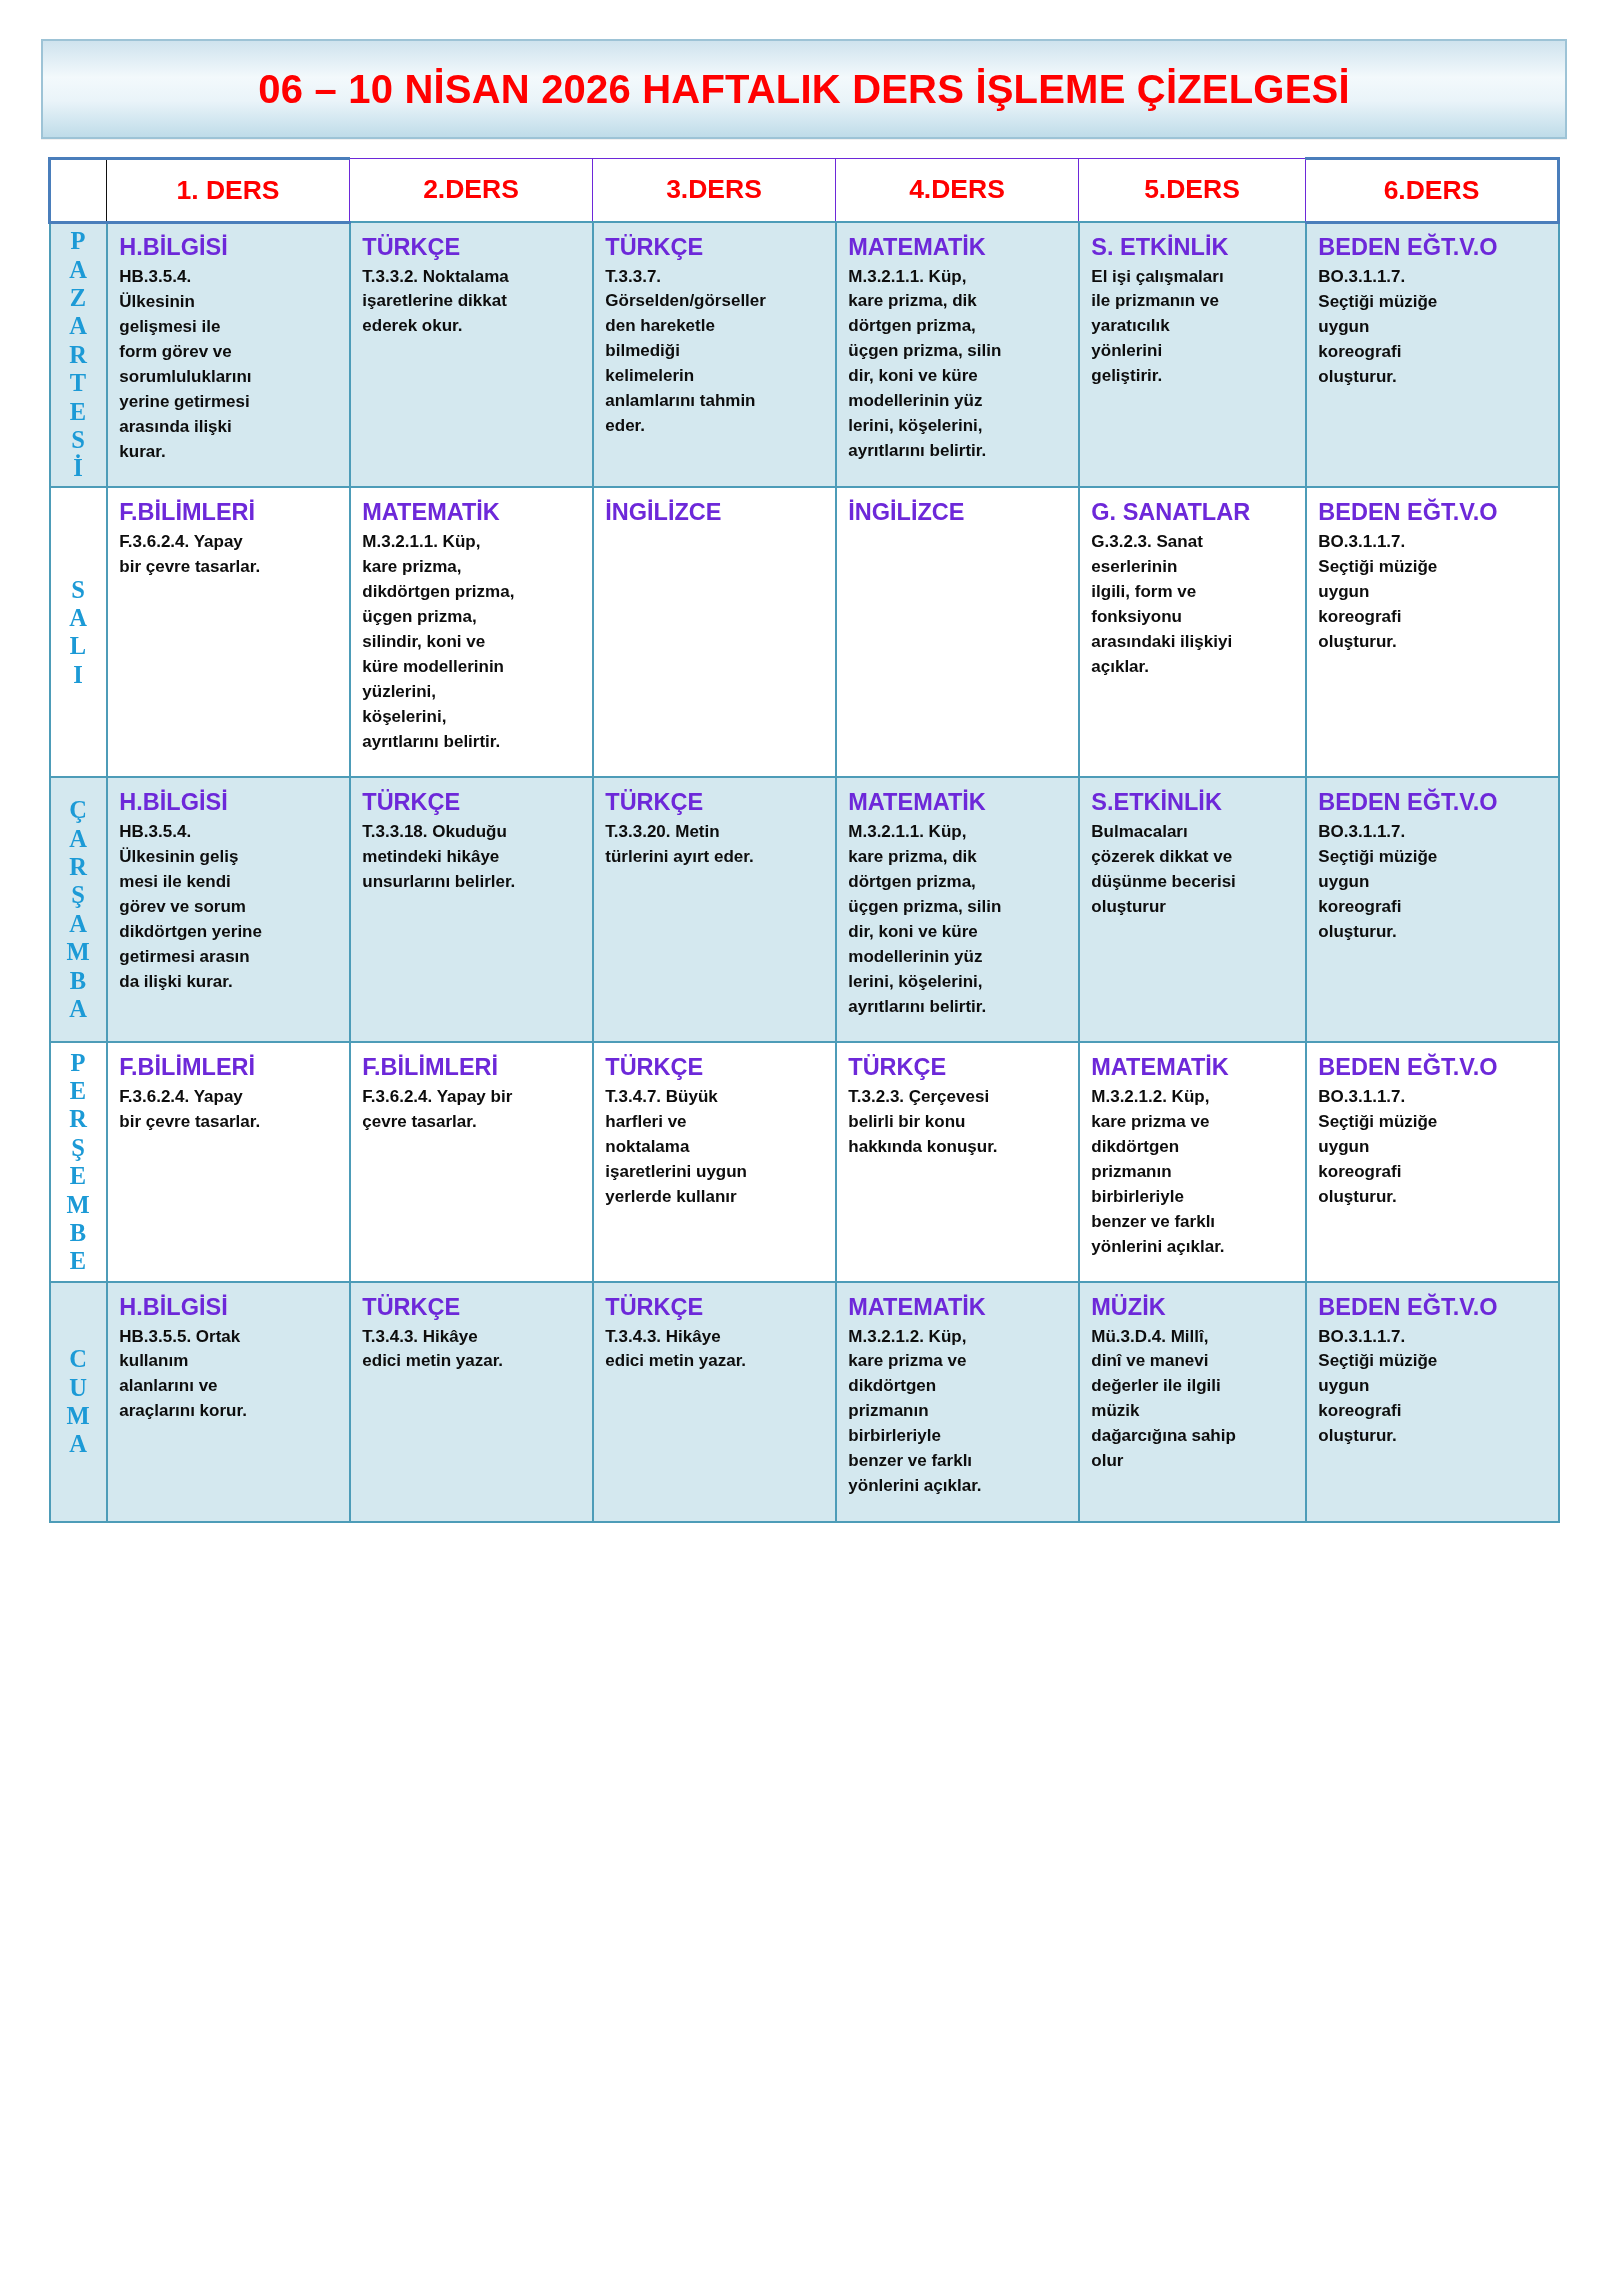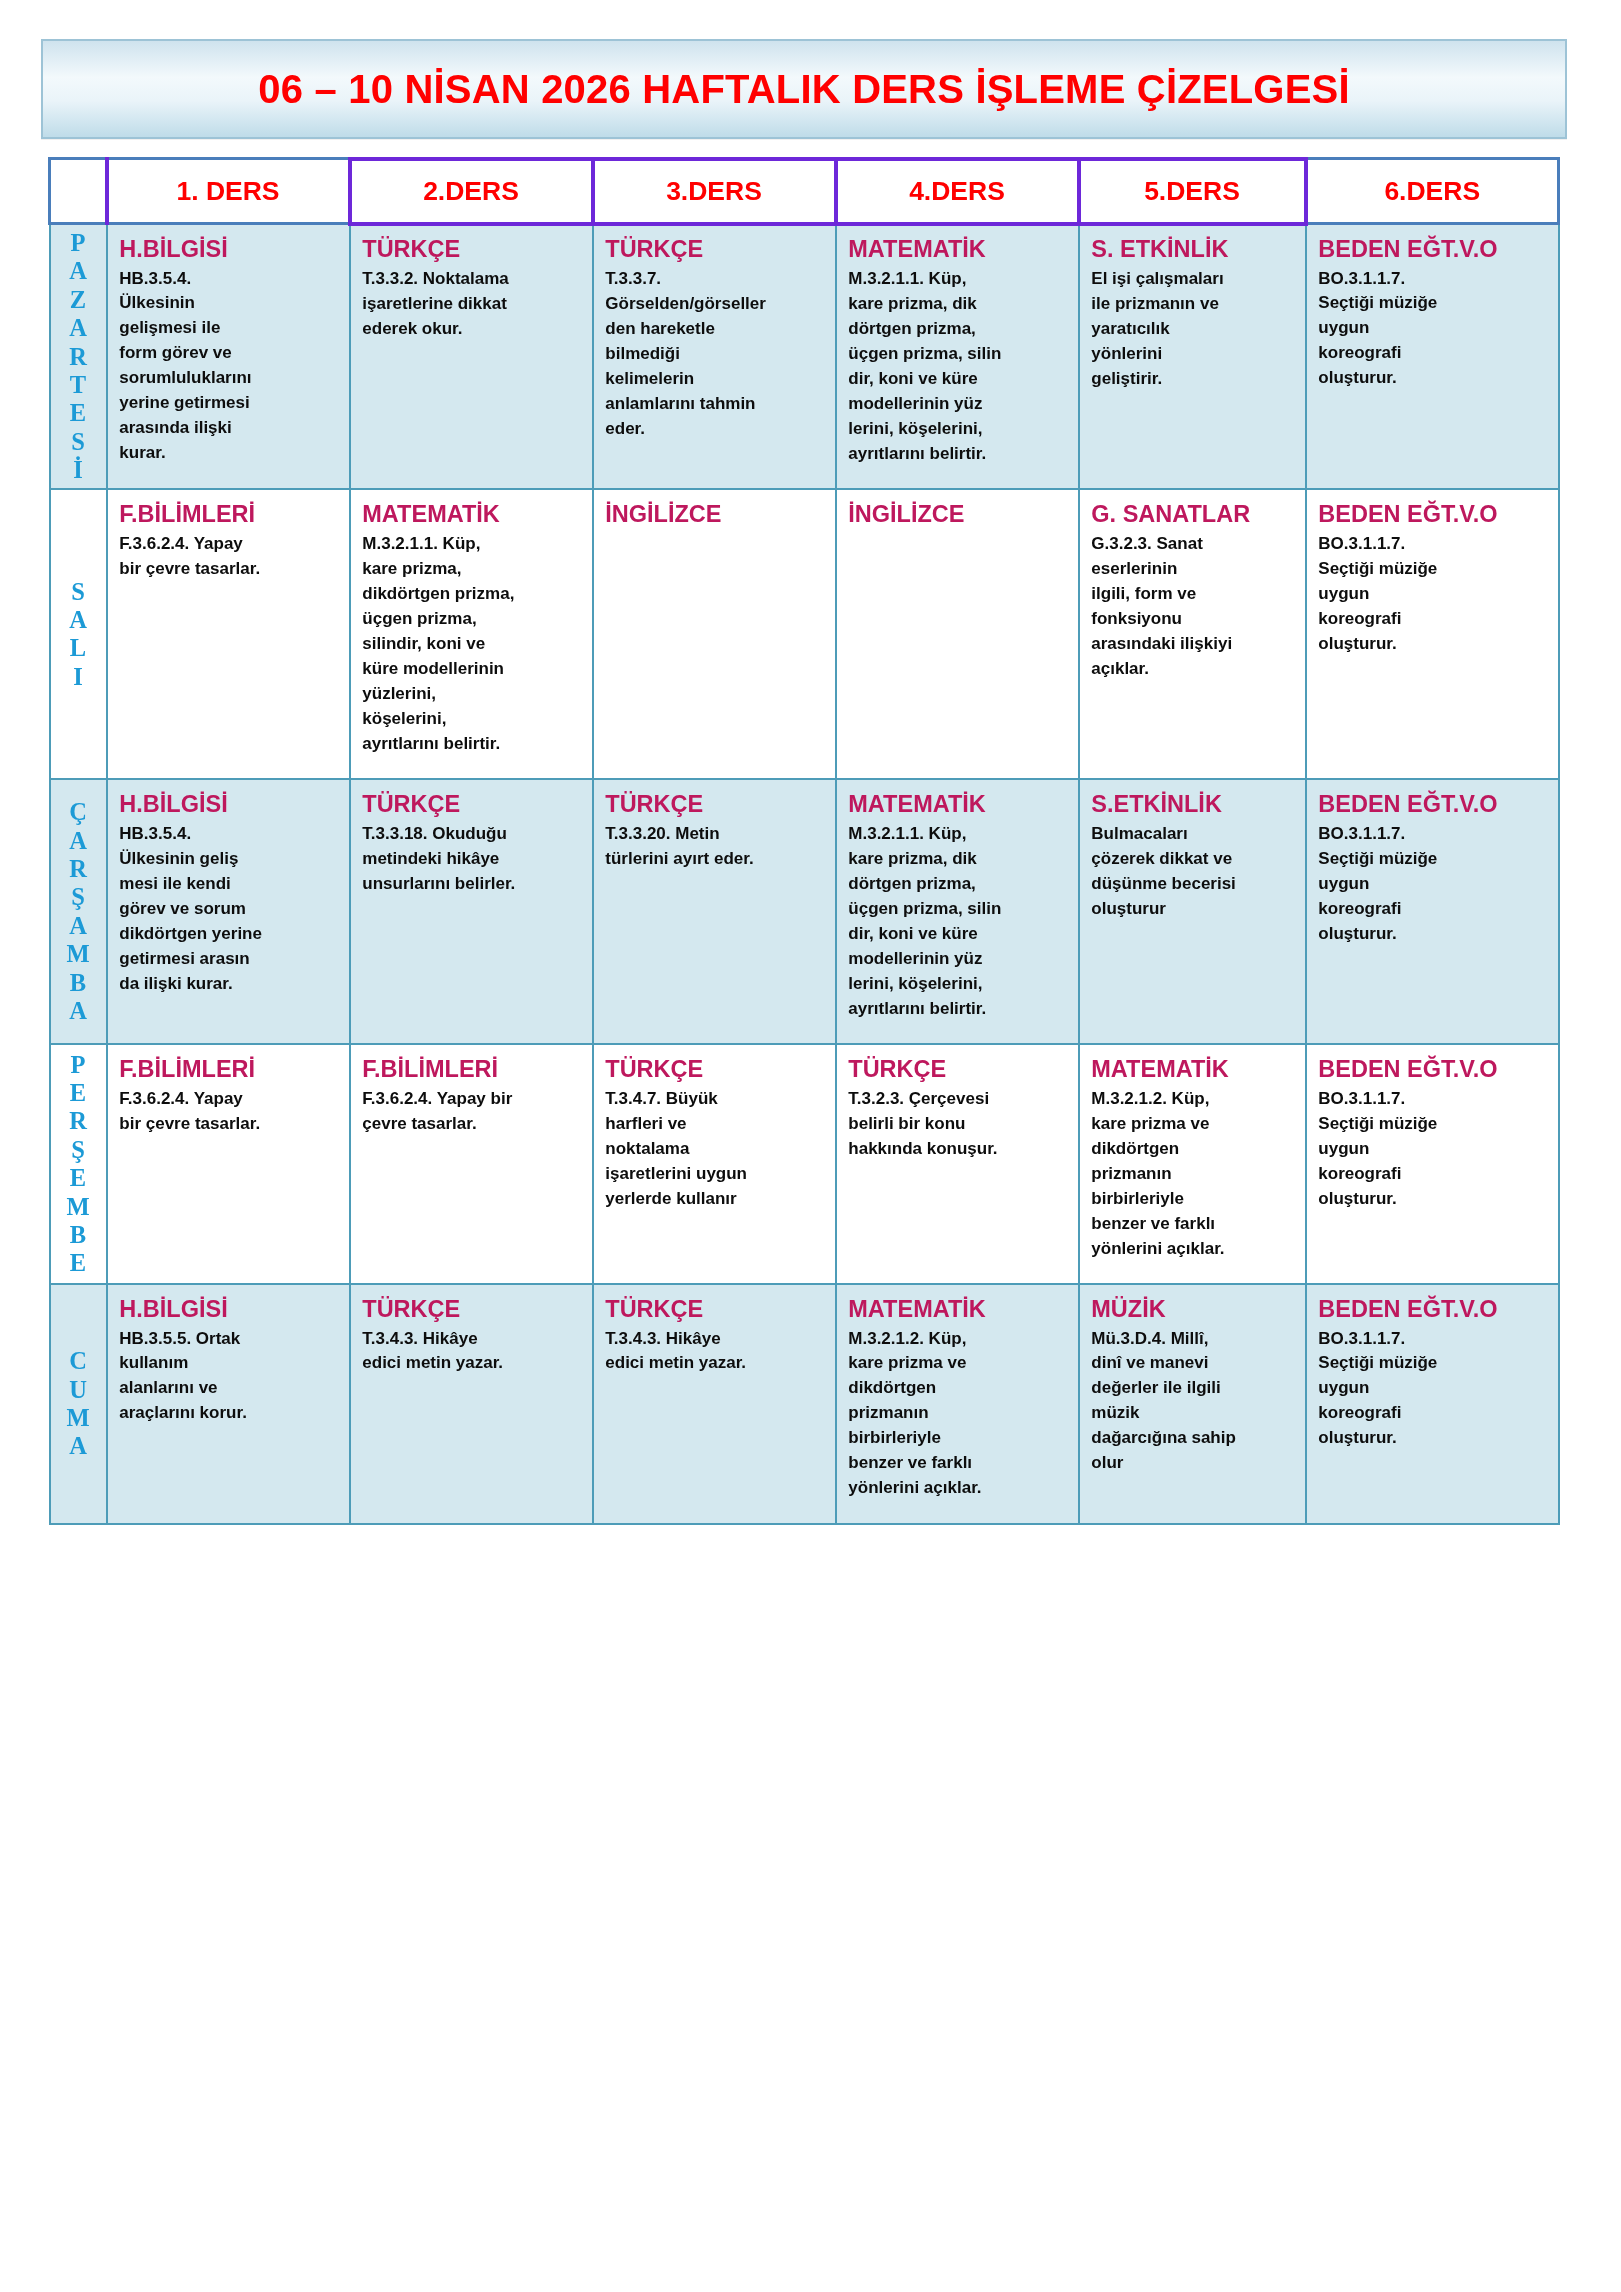--- a/index.html
+++ b/index.html
@@ -58,21 +58,21 @@
   table.sched col.c-day    { width: 57px;  }
   table.sched col.c-l1     { width: 243px; }
   table.sched col.c-l2     { width: 243px; }
   table.sched col.c-l3     { width: 243px; }
   table.sched col.c-l4     { width: 243px; }
   table.sched col.c-l5     { width: 227px; }
   table.sched col.c-l6     { width: 253px; }
 
   
   thead tr.head-row th {
-    border: 4px solid #6d28d9;
+    border: 1px solid #6d28d9;
     background: #ffffff;
     height: 61px;
     padding: 0 5.9px;
     color: #FF0000;
     font-size: 26.5px;
     font-weight: bold;
     text-align: center;
     vertical-align: middle;
   }
   thead tr.head-row th.head-corner {
@@ -115,21 +115,21 @@
     line-height: 1.16;
     color: #1C9AD6;
     font-family: "Liberation Serif", serif;
     font-weight: bold;
     font-size: 24.5px;
     letter-spacing: 0;
   }
   .day-letters span { display: block; }
 
   .subject {
-    color: #be185d;
+    color: #6d28d9;
     font-weight: bold;
     font-size: 23.5px;
     line-height: 1.26;
     margin: 0 0 2px 0;
     white-space: nowrap;
   }
   .outcome {
     color: #0d0d0d;
     font-weight: bold;
     font-size: 17px;

